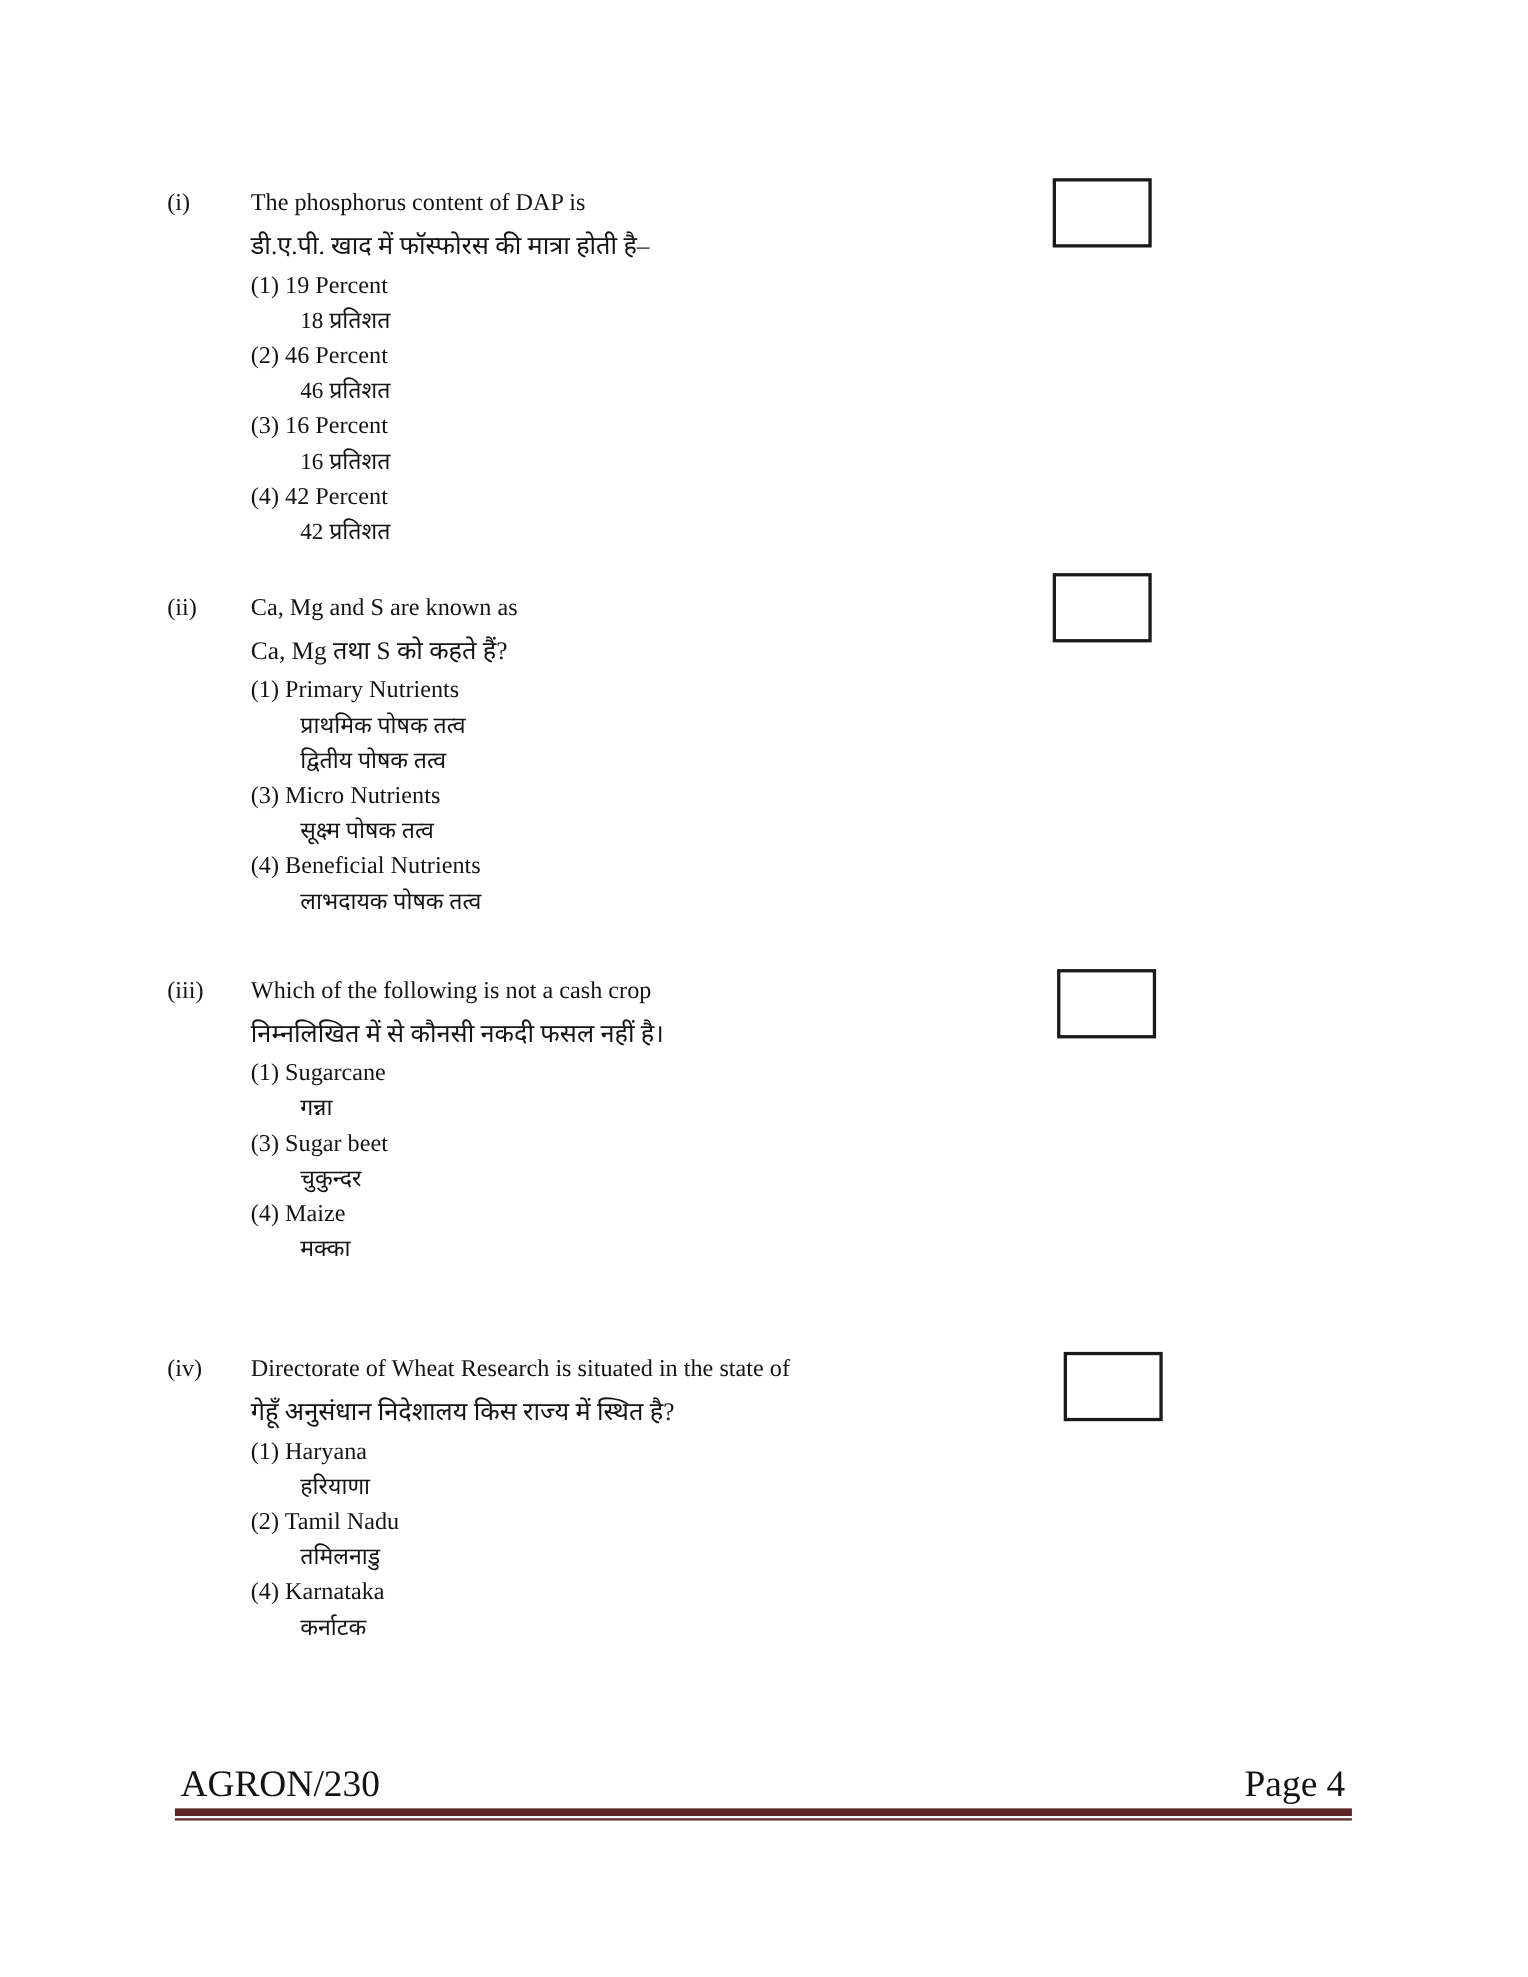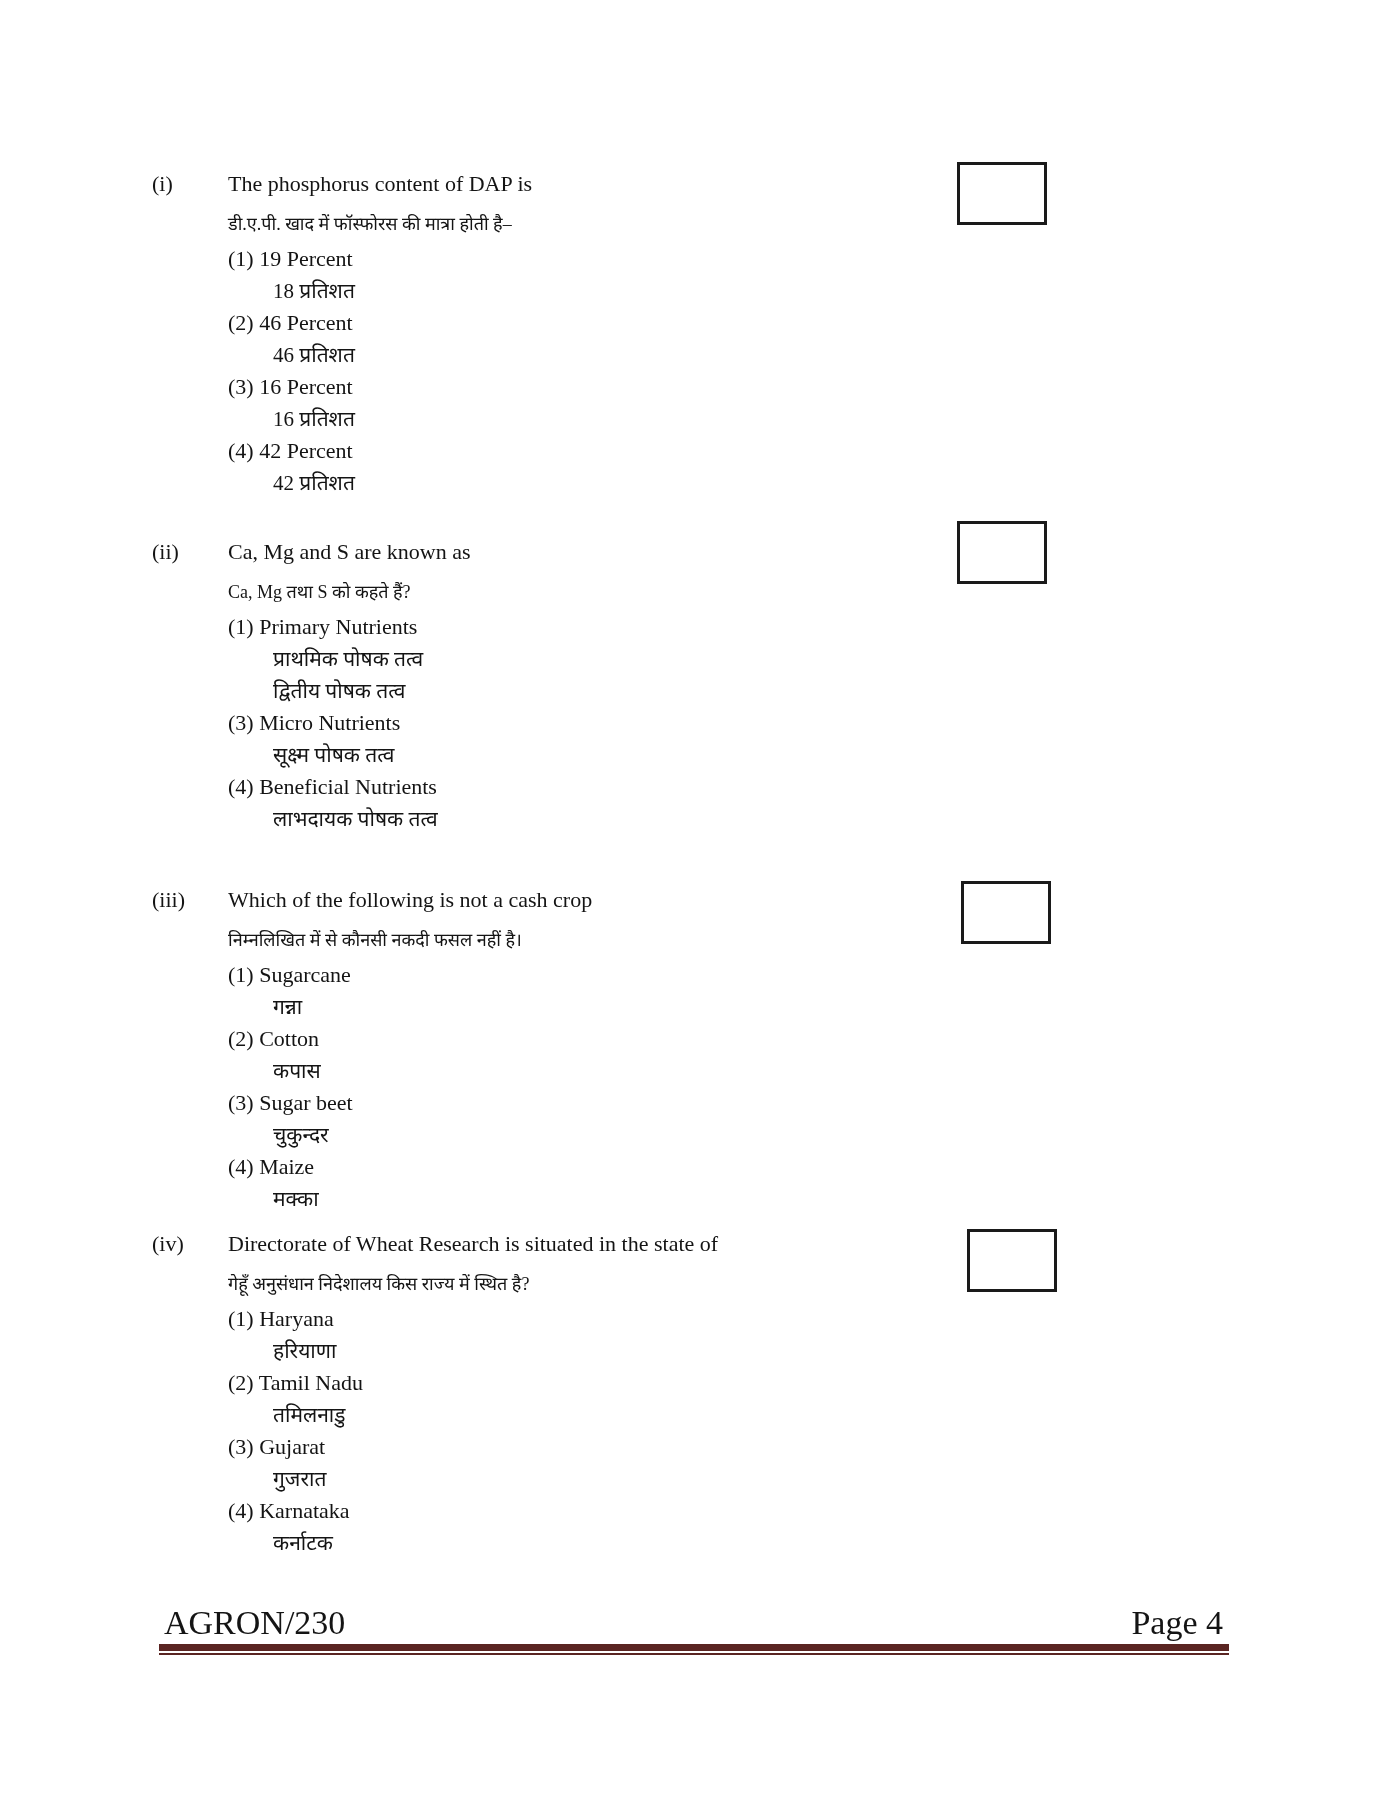--- a/index.html
+++ b/index.html
@@ -28,21 +28,21 @@
     font-size: 22px;
     line-height: 32px;
     white-space: nowrap;
   }
   .qbody {
     margin-left: 228px;
     font-size: 22px;
     line-height: 32px;
   }
   .q-en { margin-bottom: 8px; }
-  .q-hi { margin-bottom: 3px; font-size: 18px; }
+  .q-hi { margin-bottom: 3px; font-size: 23px; }
   .opt-en { white-space: nowrap; }
   .opt-hi { padding-left: 45px; font-size: 21px; white-space: nowrap; }
   .ansbox {
     position: absolute;
     width: 84px;
     height: 57px;
     border: 3px solid #1a1a1a;
     background: #ffffff;
   }
   .footer-rule {
@@ -131,24 +131,20 @@
   <div class="question" id="q3">
     <div class="qnum">(iii)</div>
     <div class="qbody">
       <div class="q-en">Which of the following is not a cash crop</div>
       <div class="q-hi">निम्नलिखित में से कौनसी नकदी फसल नहीं है।</div>
       <div>
         <div class="opt-en"><span>(1)</span> <span>Sugarcane</span></div>
         <div class="opt-hi">गन्ना</div>
       </div>
       <div>
-        <div class="opt-en"><span>(2)</span> <span>Cotton</span></div>
-        <div class="opt-hi">कपास</div>
-      </div>
-      <div>
         <div class="opt-en"><span>(3)</span> <span>Sugar beet</span></div>
         <div class="opt-hi">चुकुन्दर</div>
       </div>
       <div>
         <div class="opt-en"><span>(4)</span> <span>Maize</span></div>
         <div class="opt-hi">मक्का</div>
       </div>
     </div>
     <div class="ansbox" style="left:961px; top:-3px;"></div>
   </div>
@@ -160,24 +156,20 @@
       <div class="q-hi">गेहूँ अनुसंधान निदेशालय किस राज्य में स्थित है?</div>
       <div>
         <div class="opt-en"><span>(1)</span> <span>Haryana</span></div>
         <div class="opt-hi">हरियाणा</div>
       </div>
       <div>
         <div class="opt-en"><span>(2)</span> <span>Tamil Nadu</span></div>
         <div class="opt-hi">तमिलनाडु</div>
       </div>
       <div>
-        <div class="opt-en"><span>(3)</span> <span>Gujarat</span></div>
-        <div class="opt-hi">गुजरात</div>
-      </div>
-      <div>
         <div class="opt-en"><span>(4)</span> <span>Karnataka</span></div>
         <div class="opt-hi">कर्नाटक</div>
       </div>
     </div>
     <div class="ansbox" style="left:967px; top:1px;"></div>
   </div>
 
   <div class="footer-rule">
     <div class="rule-thick" style="background: rgb(90, 37, 34);"></div>
     <div class="rule-gap"></div>

